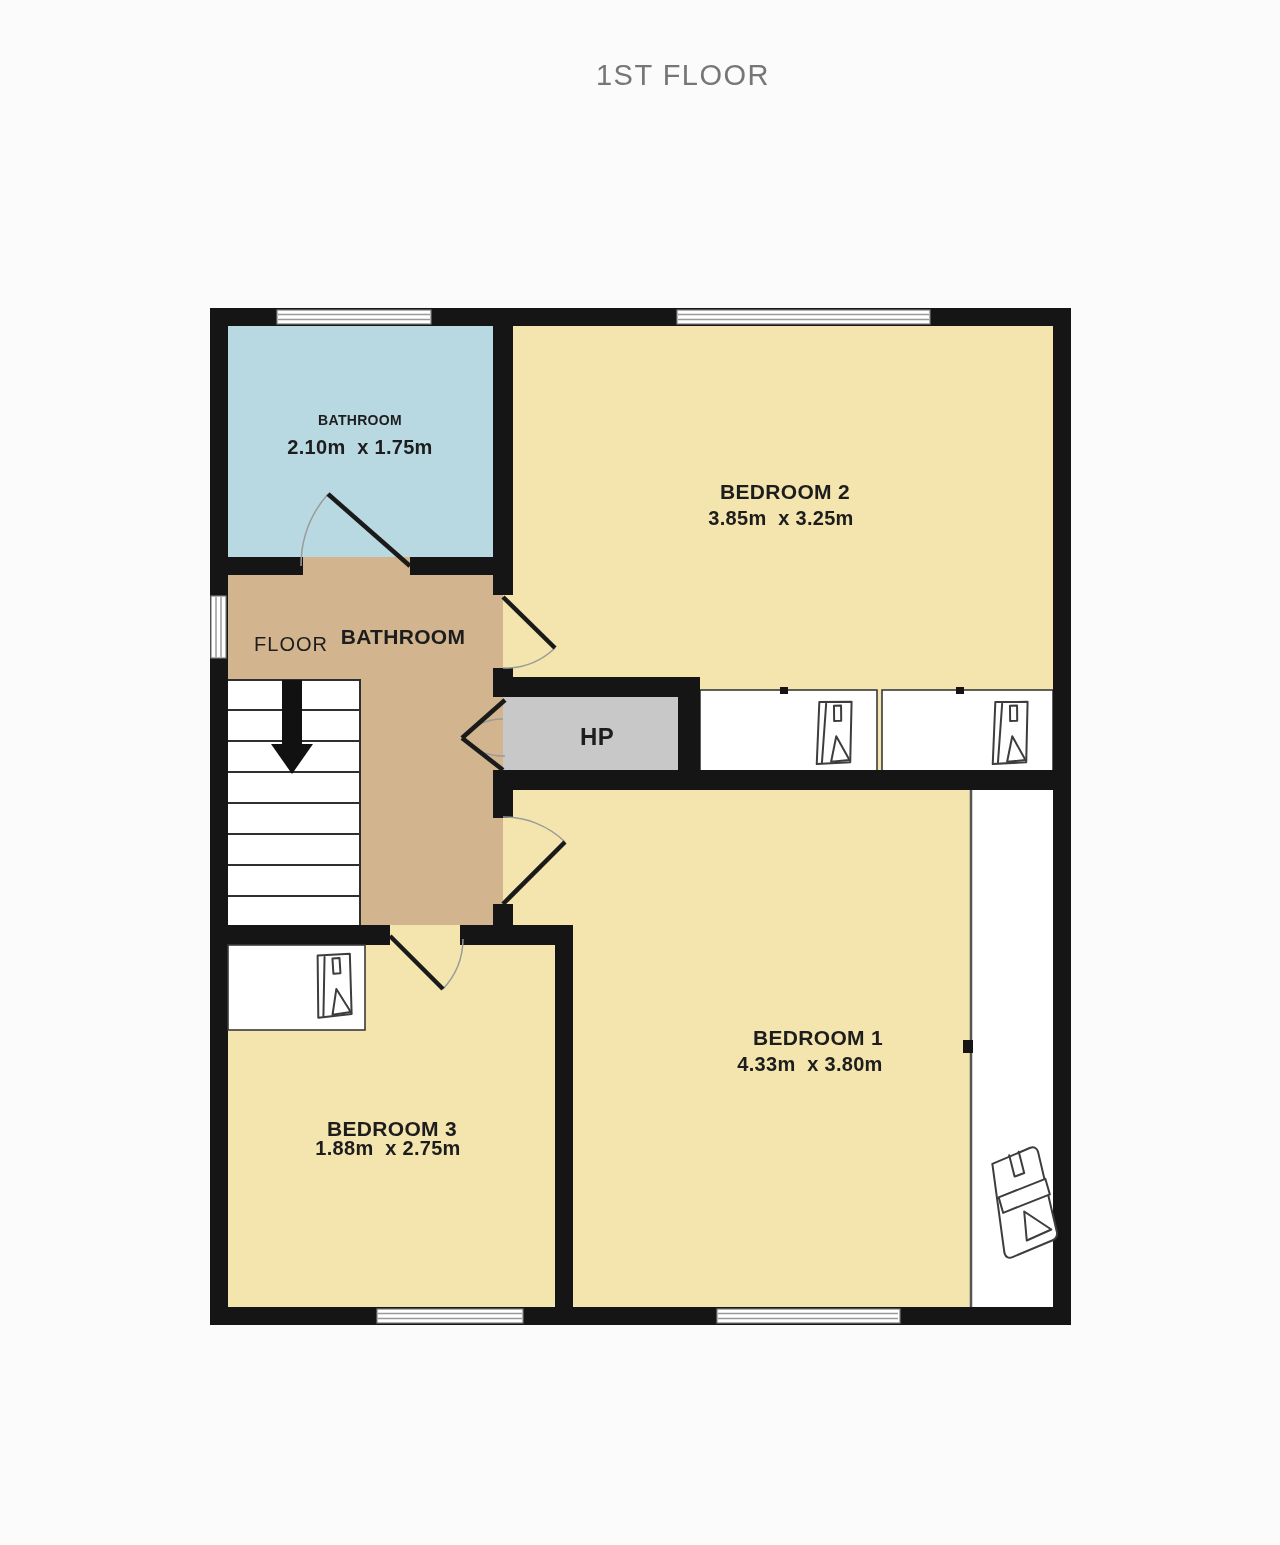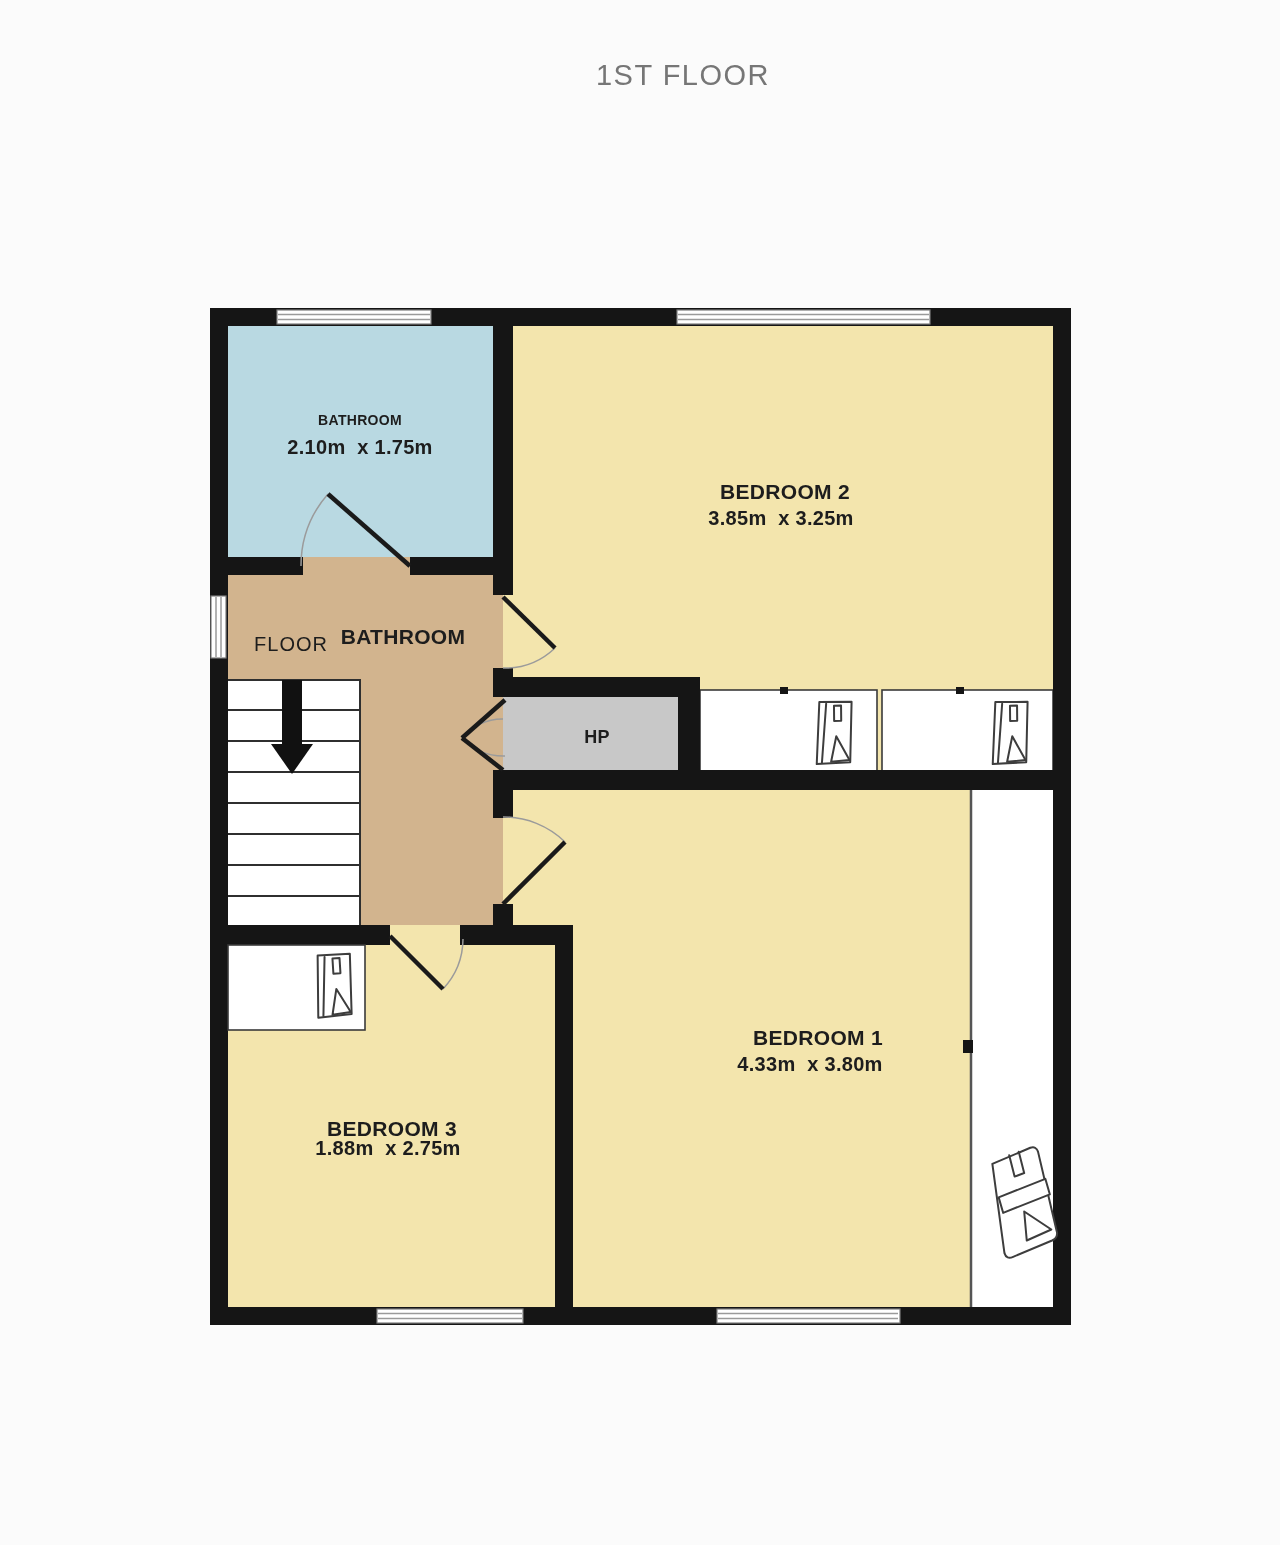--- a/index.html
+++ b/index.html
@@ -180,21 +180,21 @@
 
   <div class="plan-label" style="left:360px;top:420px;font-size:14px;">BATHROOM</div>
   <div class="plan-label" style="left:360px;top:447px;font-size:20px;">2.10m  x 1.75m</div>
 
   <div class="plan-label" style="left:785px;top:492px;font-size:21px;text-align:right;">BEDROOM 2</div>
   <div class="plan-label" style="left:781px;top:518px;font-size:20px;">3.85m  x 3.25m</div>
 
   <div class="plan-label" style="left:291px;top:644px;font-size:20px;font-weight:400;letter-spacing:1px;">FLOOR</div>
   <div class="plan-label" style="left:403px;top:637px;font-size:21px;">BATHROOM</div>
 
-  <div class="plan-label" style="left:597px;top:737px;font-size:18px;">HP</div>
+  <div class="plan-label" style="left:597px;top:737px;font-size:24px;">HP</div>
 
   <div class="plan-label" style="left:818px;top:1038px;font-size:21px;">BEDROOM 1</div>
   <div class="plan-label" style="left:810px;top:1064px;font-size:20px;">4.33m  x 3.80m</div>
 
   <div class="plan-label" style="left:392px;top:1122px;font-size:21px;margin-top:7px;">BEDROOM 3</div>
   <div class="plan-label" style="left:388px;top:1148px;font-size:20px;">1.88m  x 2.75m</div>
 
 </div>
 
 </body></html>

